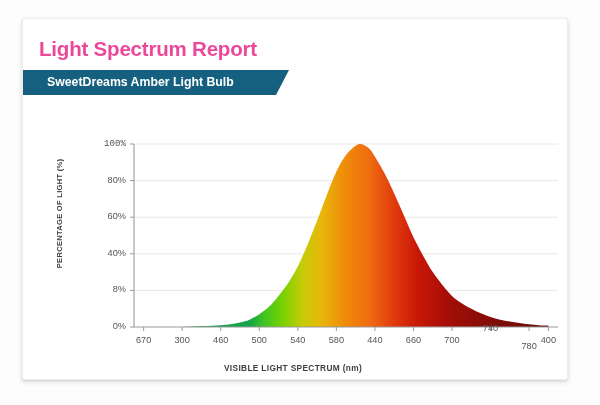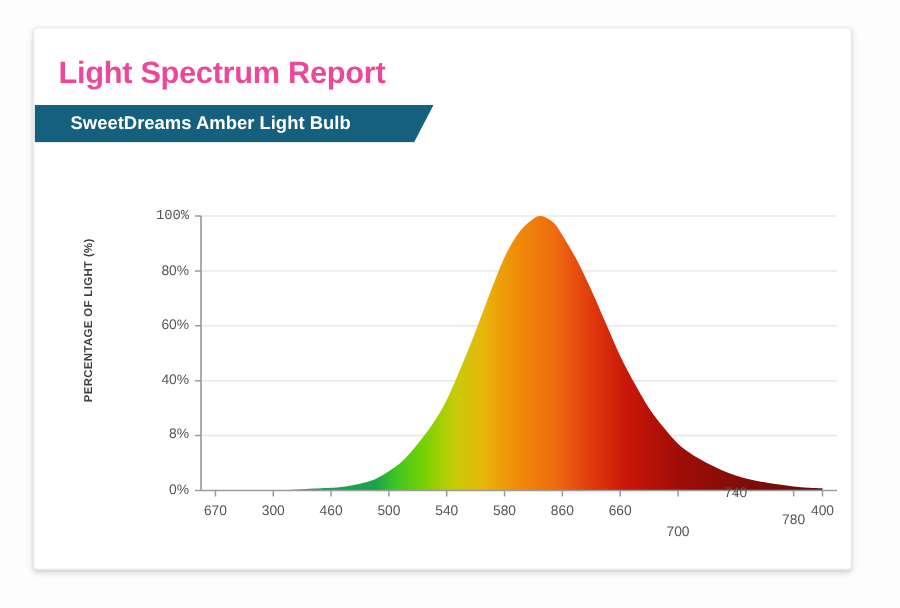--- a/index.html
+++ b/index.html
@@ -126,20 +126,21 @@
   <div id="report-card">
 
     <div id="page-title">Light Spectrum Report</div>
 
     <div id="subtitle-banner">
       <div id="subtitle-text">SweetDreams Amber Light Bulb</div>
     </div>
 
     <div id="chart-area">
       <div id="y-axis-title">PERCENTAGE OF LIGHT (%)</div>
+      <div id="x-axis-title">VISIBLE LIGHT SPECTRUM (nm)</div>
       <svg id="plot-svg" width="545" height="275">
           <defs>
             <linearGradient id="spectrumGradient" gradientUnits="userSpaceOnUse" x1="217" y1="0" x2="525.3636363636364" y2="0">
               <stop offset="3.13%" stop-color="#16a34a"></stop>
               <stop offset="7.81%" stop-color="#3fc623"></stop>
               <stop offset="14.06%" stop-color="#7ad100"></stop>
               <stop offset="20.31%" stop-color="#c6cc07"></stop>
               <stop offset="26.56%" stop-color="#e8b60a"></stop>
               <stop offset="34.38%" stop-color="#ef8a09"></stop>
               <stop offset="42.19%" stop-color="#ef6b10"></stop>
@@ -183,23 +184,23 @@
           <div class="y-tick-label" style="left: 63px; top: 142.8px;">40%</div>
           <div class="y-tick-label" style="left: 63px; top: 106.2px;">60%</div>
           <div class="y-tick-label" style="left: 63px; top: 69.6px;">80%</div>
           <div class="y-tick-label" style="left: 63px; top: 33px; font-family: Liberation Mono, monospace;">100%</div>
           <div class="x-tick-label" style="left: 100.636px; top: 230px;">670</div>
           <div class="x-tick-label" style="left: 139.182px; top: 230px;">300</div>
           <div class="x-tick-label" style="left: 177.727px; top: 230px;">460</div>
           <div class="x-tick-label" style="left: 216.273px; top: 230px;">500</div>
           <div class="x-tick-label" style="left: 254.818px; top: 230px;">540</div>
           <div class="x-tick-label" style="left: 293.364px; top: 230px;">580</div>
-          <div class="x-tick-label" style="left: 331.909px; top: 230px;">860</div>
+          <div class="x-tick-label" style="left: 331.909px; top: 230px;">440</div>
           <div class="x-tick-label" style="left: 370.455px; top: 230px; text-align: center;">660</div>
-          <div class="x-tick-label" style="left: 409px; top: 230px; margin-top: 14px;">700</div>
+          <div class="x-tick-label" style="left: 409px; top: 230px;">700</div>
           <div class="x-tick-label" style="left: 447.545px; top: 218px;">740</div>
           <div class="x-tick-label" style="left: 486.091px; top: 236px;">780</div>
           <div class="x-tick-label" style="left: 505.364px; top: 230px;">400</div>
         </div>
     </div>
 
   </div>
 </div>
 
 </body></html>

